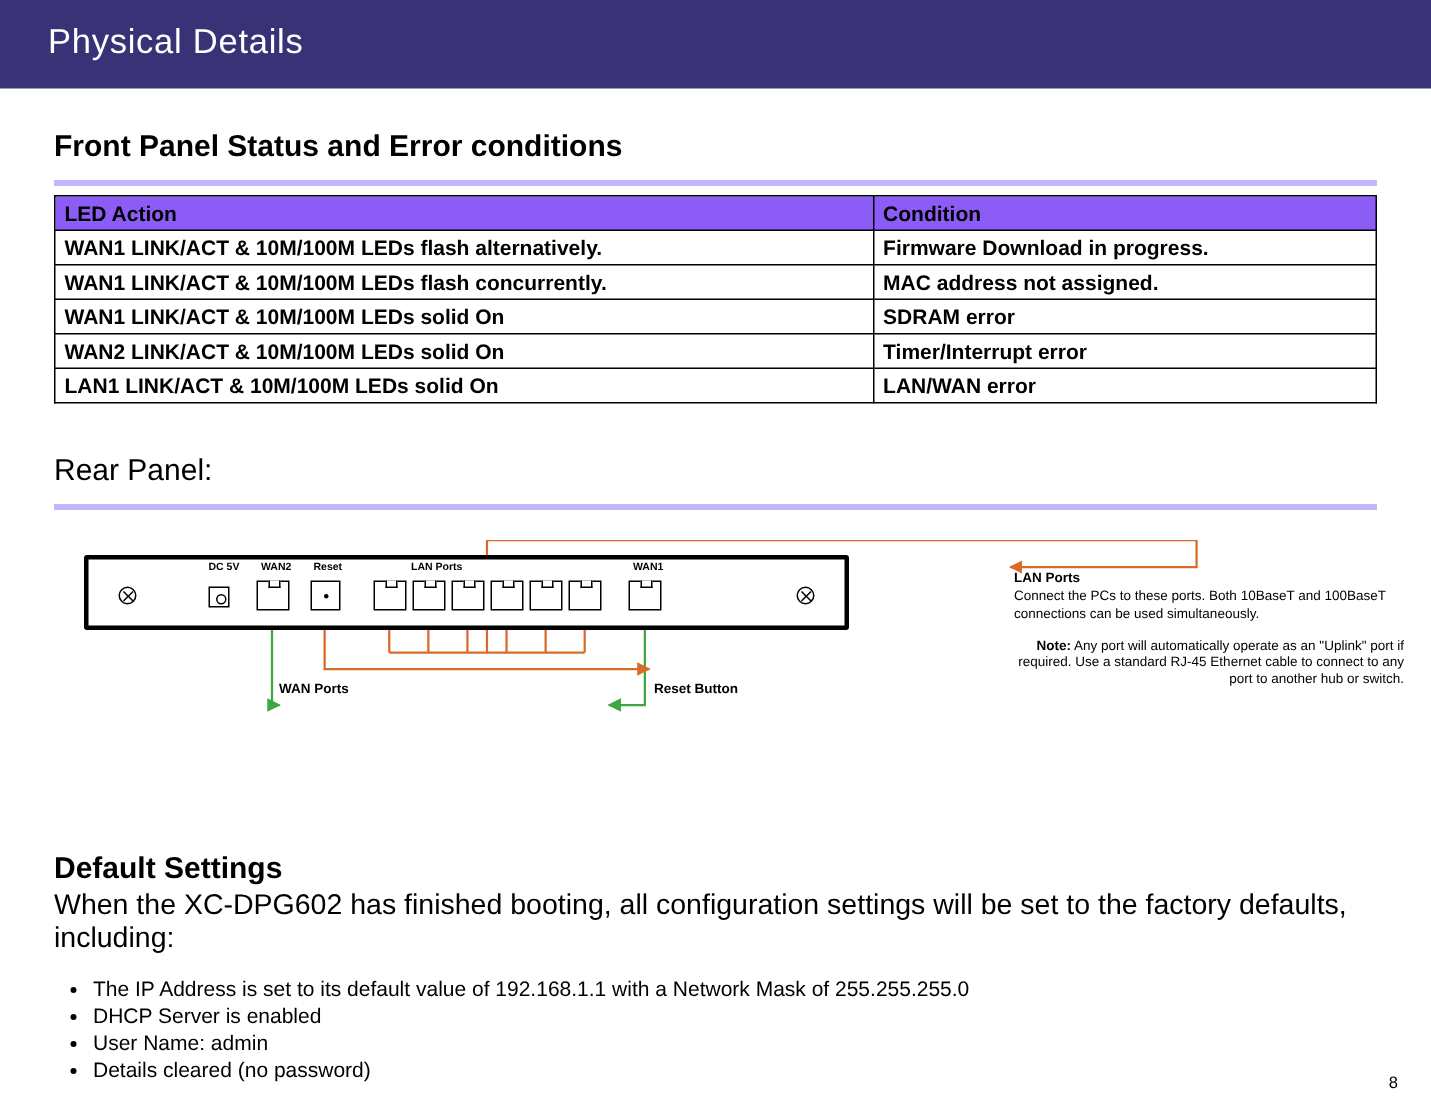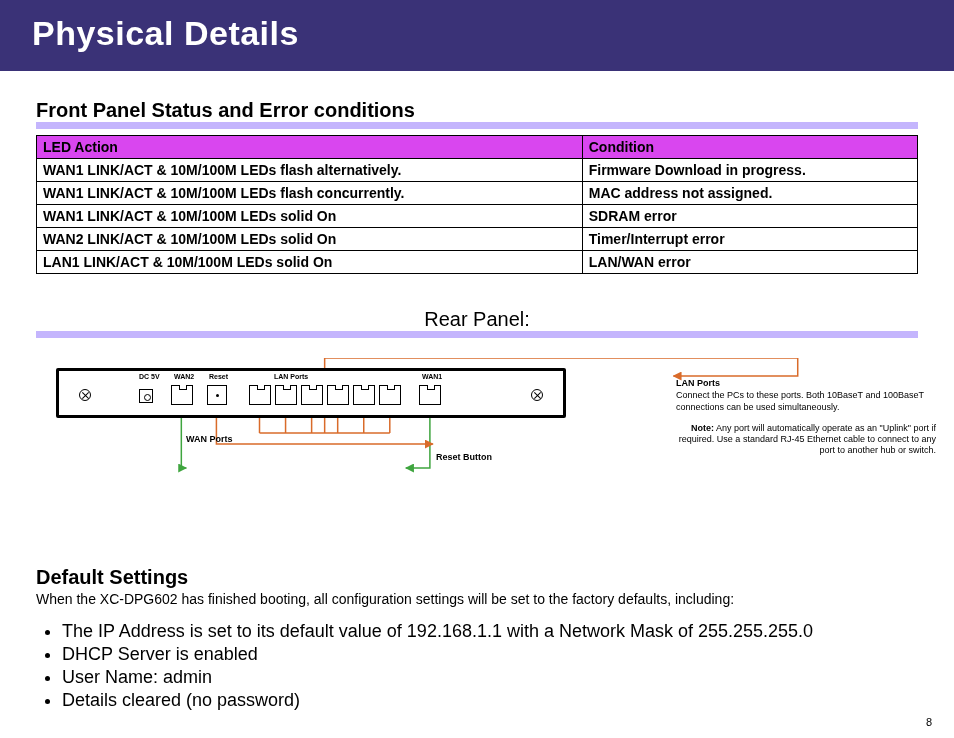--- a/index.html
+++ b/index.html
@@ -7,52 +7,52 @@
     margin: 0;
     font-family: Arial, Helvetica, sans-serif;
     font-size: 13px;
     color: #000;
     width: 954px;
     background: #fff;
   }
   .hdr {
     background: #3a3277;
     color: #fff;
-    font-size: 34px;
-    font-weight: 700;
+    font-size: 23px;
+    font-weight: 400;
     letter-spacing: 0.5px;
     padding: 14px 32px 18px 32px;
     font-family: "Segoe UI", "Helvetica Neue", Arial, sans-serif;
   }
   .page {
     padding: 28px 36px 20px 36px;
   }
   h2.section {
     font-size: 20px;
     font-weight: 700;
     margin: 0 0 6px 0;
     font-family: "Segoe UI", "Helvetica Neue", Arial, sans-serif;
-    border-bottom: 7px solid #c4b5fd;
-    padding-bottom: 0;
-  }
-  h2.section.light { font-weight: 400; text-align: center; }
+    border-bottom: 4px solid #c4b5fd;
+    padding-bottom: 10px;
+  }
+  h2.section.light { font-weight: 400; }
   table.status {
     width: 100%;
     border-collapse: collapse;
     margin-bottom: 34px;
   }
   table.status th, table.status td {
     border: 1px solid #000;
     padding: 3px 6px;
     text-align: left;
     font-size: 14px;
     font-weight: bold;
   }
   table.status th {
-    background: #d946ef;
+    background: #8b5cf6;
     font-weight: 700;
   }
   .panel-area {
     position: relative;
     height: 180px;
     margin-top: 20px;
   }
   .device {
     position: absolute;
     left: 20px; top: 10px;
@@ -128,30 +128,30 @@
   .wan1 { left: 360px; }
 
   svg.lines { position:absolute; left:0; top:0; width:100%; height:100%; pointer-events:none; }
 
   .callout {
     position: absolute;
     font-size: 9px;
     line-height: 1.25;
   }
   .callout .t { font-weight:700; font-size:9px; display:block; margin-bottom:1px; }
-  .co-wan  { left: 150px; top: 76px; width: 210px; }
+  .co-wan  { left: 150px; top: 94px; width: 210px; }
   .co-reset{ left: 400px; top: 94px; width: 210px; }
   .co-lan  { left: 640px; top: 20px; width: 260px; }
   .co-lan .note { margin-top:10px; display:block;text-align:right; }
   .co-lan .nb { font-weight:700; }
 
   h3.sub { font-size:20px; font-weight:700; margin: 28px 0 2px 0; }
-  p.body { font-size:14px; margin: 0 0 14px 0; }
+  p.body { font-size:19px; margin: 0 0 14px 0; }
   ul.bul { margin:0 0 0 26px; padding:0; }
-  ul.bul li { font-size:18px; margin-bottom:2px; }
+  ul.bul li { font-size:14px; margin-bottom:2px; }
   .pgnum { position:absolute; right:22px; bottom:10px; font-size:11px; }
   .wrap { position:relative; width:954px; height:738px; }
 </style>
 </head>
 <body>
 <div class="wrap">
 
 <div class="hdr">
   <span>Physical Details</span>
 </div>

